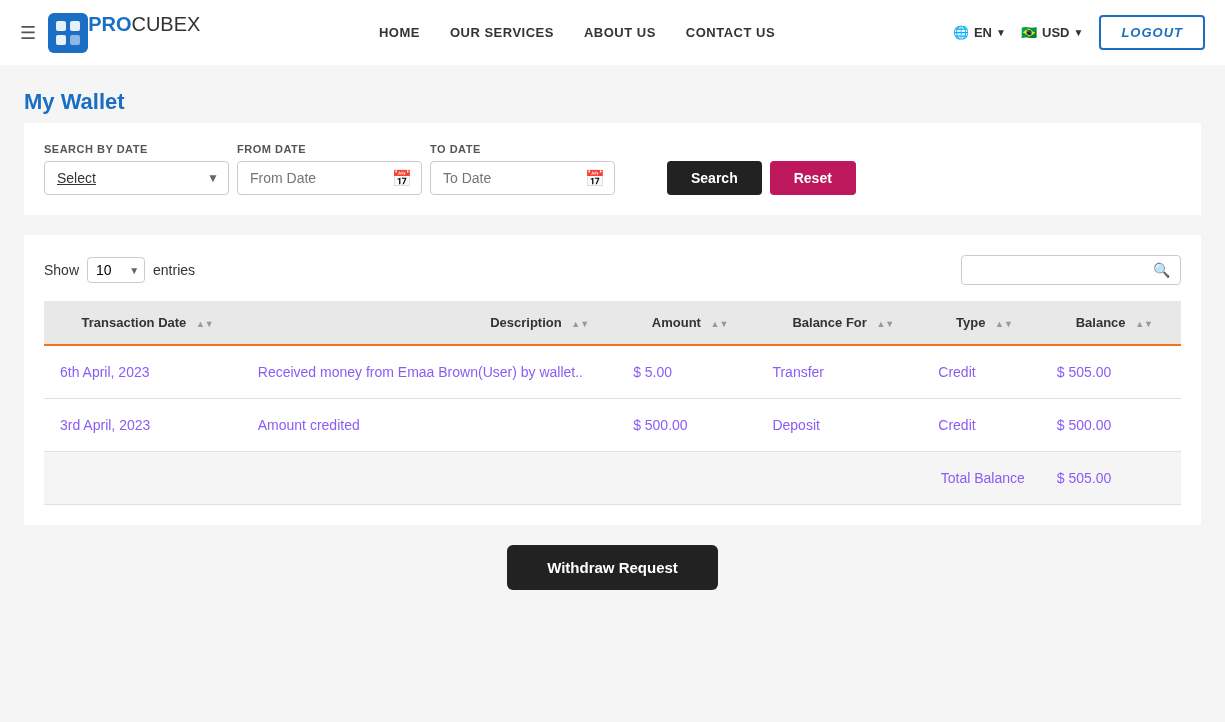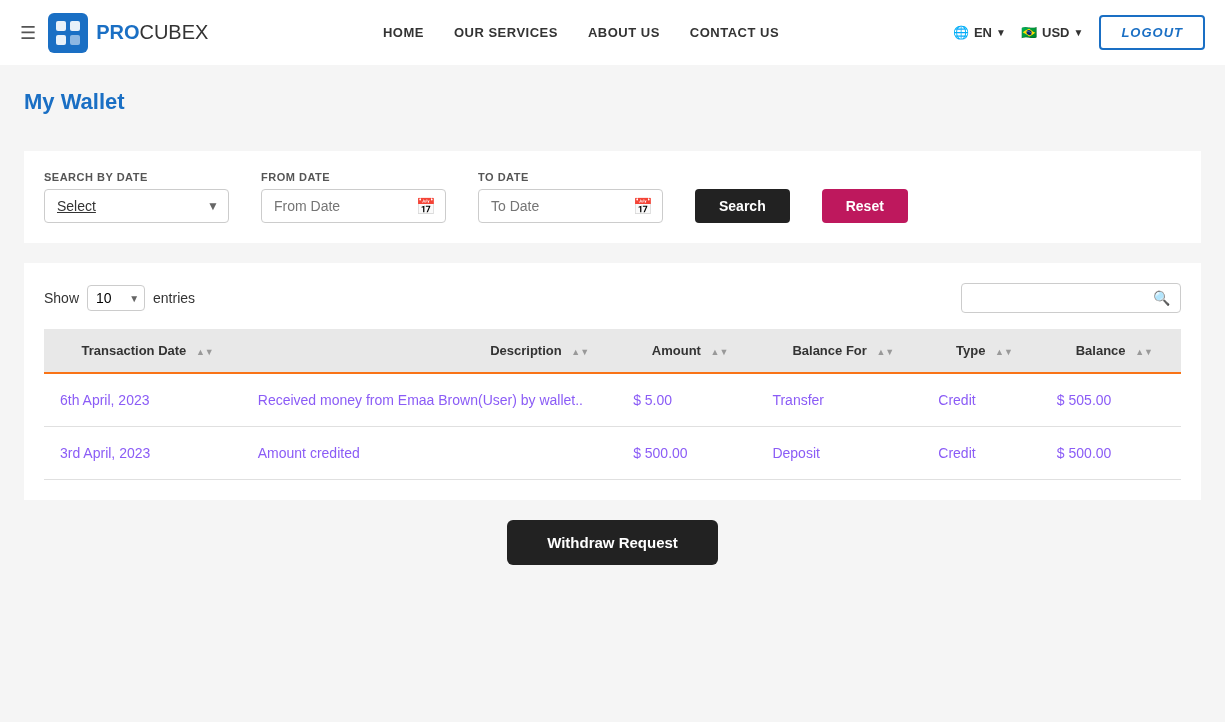--- a/index.html
+++ b/index.html
@@ -10,21 +10,21 @@
       background: #fff;
       display: flex;
       align-items: center;
       justify-content: space-between;
       padding: 0 20px;
       height: 65px;
       box-shadow: 0 2px 4px rgba(0,0,0,0.08);
     }
     .navbar-left { display: flex; align-items: center; gap: 12px; }
     .hamburger { cursor: pointer; font-size: 18px; color: #555; }
-    .logo-container { display: flex; align-items: center; gap: 8px; }
+    .logo-container { display: flex; }
     .logo-icon {
       width: 40px; height: 40px;
       background: #1a6fc4;
       border-radius: 6px;
       display: flex; align-items: center; justify-content: center;
       color: #fff; font-size: 18px; font-weight: bold;
     }
     .logo-text { font-size: 20px; font-weight: bold; color: #333; }
     .logo-text span { color: #1a6fc4; }
     .navbar-center { display: flex; align-items: center; gap: 30px; }
@@ -44,29 +44,29 @@
       font-size: 13px;
       font-weight: 700;
       cursor: pointer;
       letter-spacing: 1px;
       font-style: italic;
     }
 
     
     .page-content { padding: 24px 24px; background: #f5f5f5; min-height: calc(100vh - 65px); }
 
-    .page-title { color: #1a6fc4; font-size: 22px; font-weight: 700; margin-bottom: 36px; }
+    .page-title { color: #1a6fc4; font-size: 22px; font-weight: 700; margin-bottom: 8px; }
 
     
     .filter-section {
       background: #fff;
       padding: 20px 20px;
       margin-bottom: 20px;
     }
-    .filter-row { display: flex; align-items: flex-end; gap: 32px; }
+    .filter-row { display: flex; align-items: flex-end; gap: 8px; }
     .filter-group { display: flex; flex-direction: column; gap: 6px; }
     .filter-label { font-size: 11px; font-weight: 700; color: #555; letter-spacing: 0.5px; text-transform: uppercase; }
     .filter-select-wrapper { position: relative; }
     .filter-select {
       appearance: none;
       background: #fff;
       border: 1px solid #ccc;
       border-radius: 4px;
       padding: 8px 32px 8px 12px;
       font-size: 14px;
@@ -95,20 +95,21 @@
     }
     .search-btn {
       background: #222;
       color: #fff;
       border: none;
       padding: 9px 24px;
       border-radius: 4px;
       font-size: 14px;
       font-weight: 600;
       cursor: pointer;
+      margin-left: 44px;
     }
     .reset-btn {
       background: #be185d;
       color: #fff;
       border: none;
       padding: 9px 24px;
       border-radius: 4px;
       font-size: 14px;
       font-weight: 600;
       cursor: pointer;
@@ -358,20 +359,24 @@
       <td>$ 505.00</td>
     </tr>
           <tr>
       <td>3rd April, 2023</td>
       <td>Amount credited</td>
       <td>$ 500.00</td>
       <td>Deposit</td>
       <td>Credit</td>
       <td>$ 500.00</td>
     </tr>
+          <tr class="total-row">
+    <td colspan="5" class="total-label">Total Balance</td>
+    <td>$ 505.00</td>
+  </tr>
         </tbody>
     </table>
 
   </div>
 
   <div class="withdraw-section">
     <button class="withdraw-btn">Withdraw Request</button>
   </div>
 
 </div>

